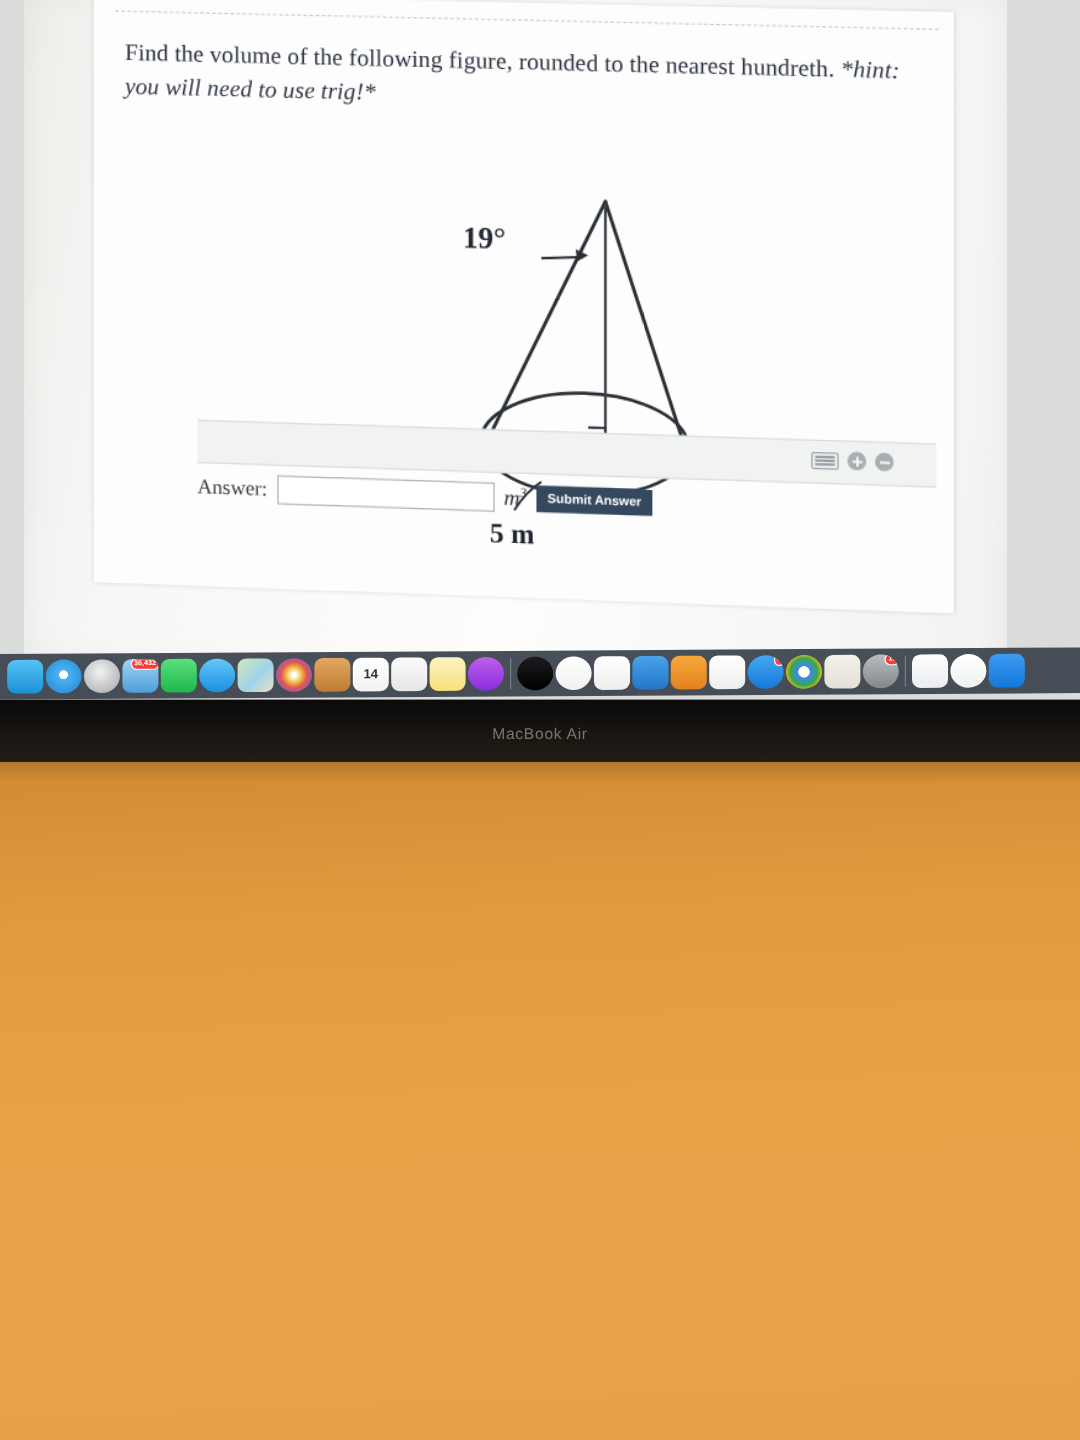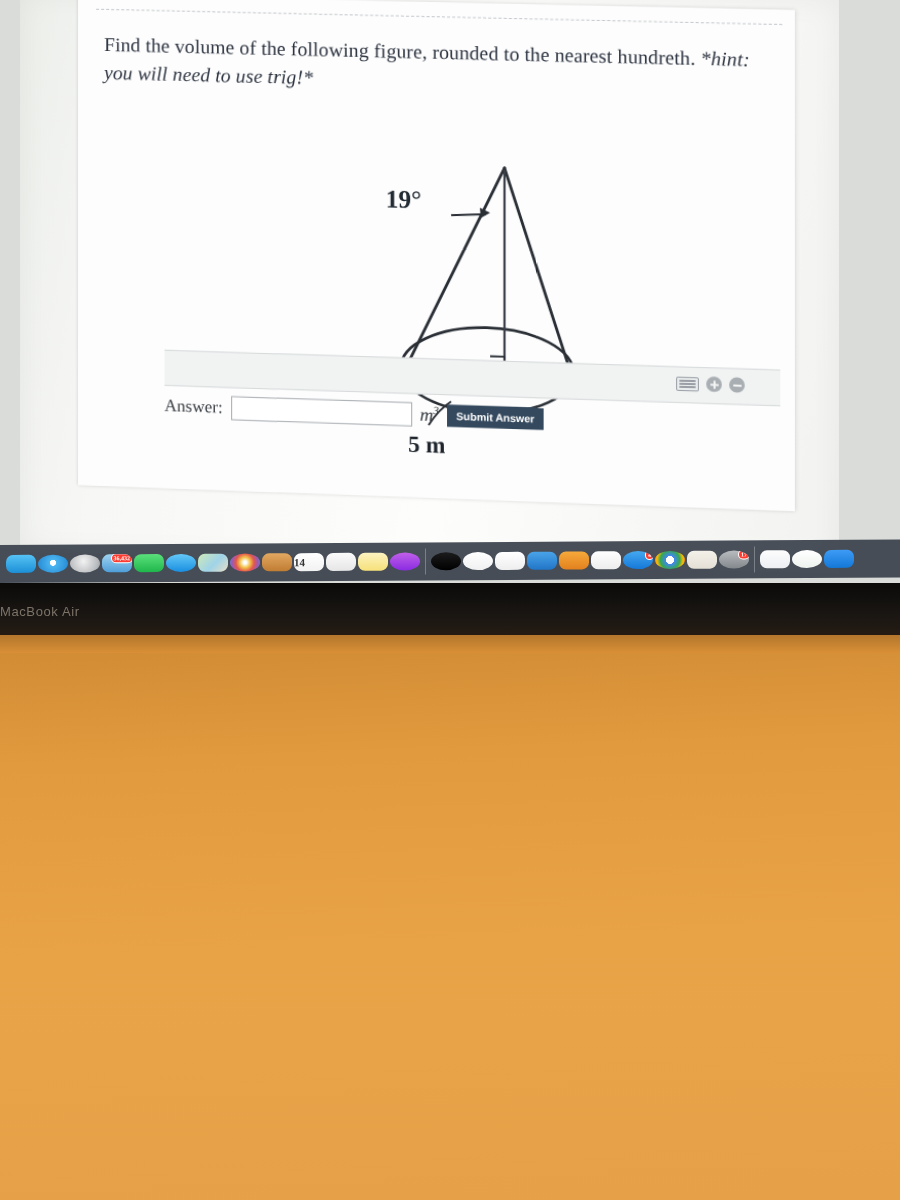--- a/index.html
+++ b/index.html
@@ -166,28 +166,27 @@
     width: 900px; height: 38px;
     background: rgba(58,66,76,0.93);
     display: flex; align-items: center;
     padding: 0 6px;
     gap: 2px;
     overflow: hidden;
     transform: skewY(-0.35deg);
     transform-origin: left center;
   }
   .dock-icon {
-    width: 30px; height: 18px;
+    width: 30px; height: 28px;
     border-radius: 7px;
     position: relative;
     flex: 0 0 auto;
-    display: flex; align-items: center; 
+    display: flex; align-items: center; justify-content: center;
     font-size: 11px; font-weight: bold; color: #fff;
     overflow: hidden;
-    font-family: Liberation Serif, serif;
   }
   .dock-icon.round { border-radius: 50%; }
   .dock-badge {
     position: absolute; top: -1px; right: -1px;
     background: #ff3b30; color: #fff;
     font-size: 6px; font-weight: bold;
     border-radius: 7px; padding: 1px 2px;
     line-height: 1; border: .8px solid #fff;
     white-space: nowrap;
   }
@@ -197,21 +196,21 @@
   }
 
   
   #bezel-bottom {
     position: absolute; left: 0; top: 583px;
     width: 900px; height: 52px;
     background: linear-gradient(180deg,#0b0a09 0%, #181512 55%, #241c14 100%);
   }
   #macbook-label {
     position: absolute; left: 0; top: 604px; width: 900px;
-    text-align: left;
+    text-align: center;
     font-family: "Liberation Sans", sans-serif;
     font-size: 13px; letter-spacing: .6px;
     color: #7d7468;
   }
 
   
   #base {
     position: absolute; left: 0; top: 635px;
     width: 900px; height: 565px;
     background: linear-gradient(178deg, #cf8a33 0%, #e29a3e 22%, #e9a347 55%, #e6a048 100%);

